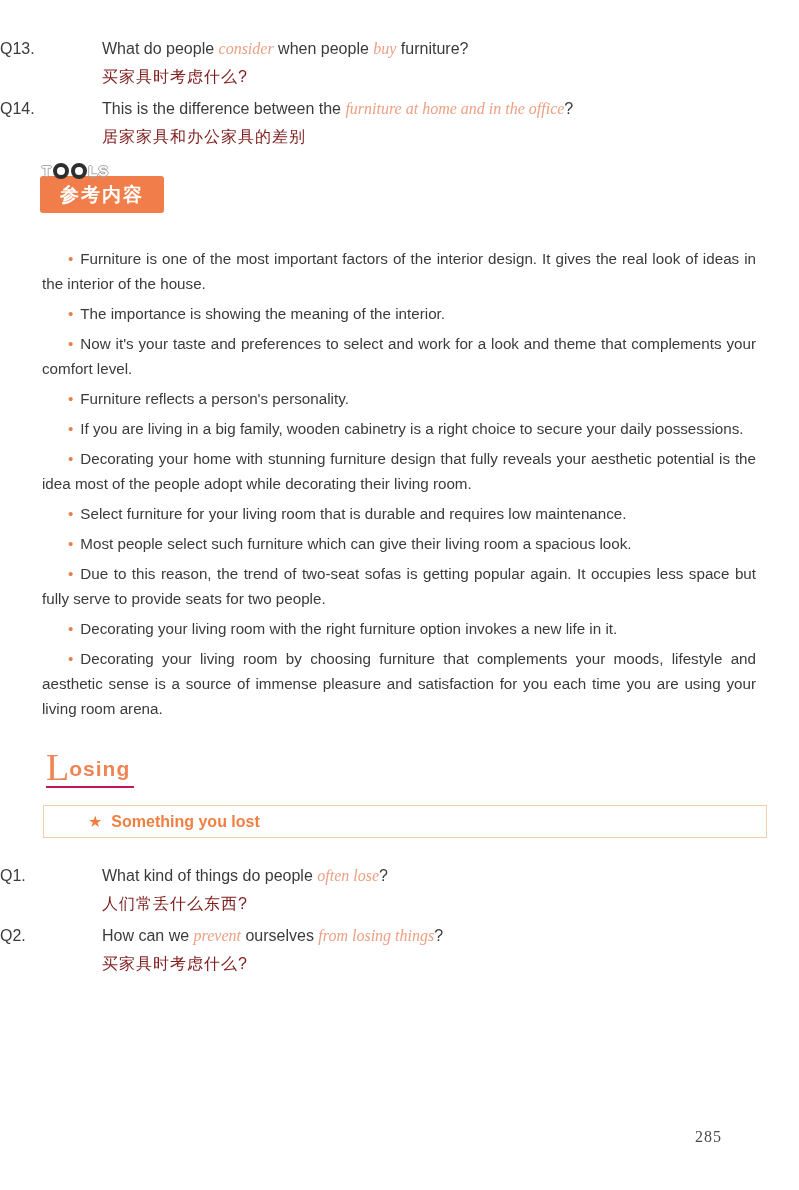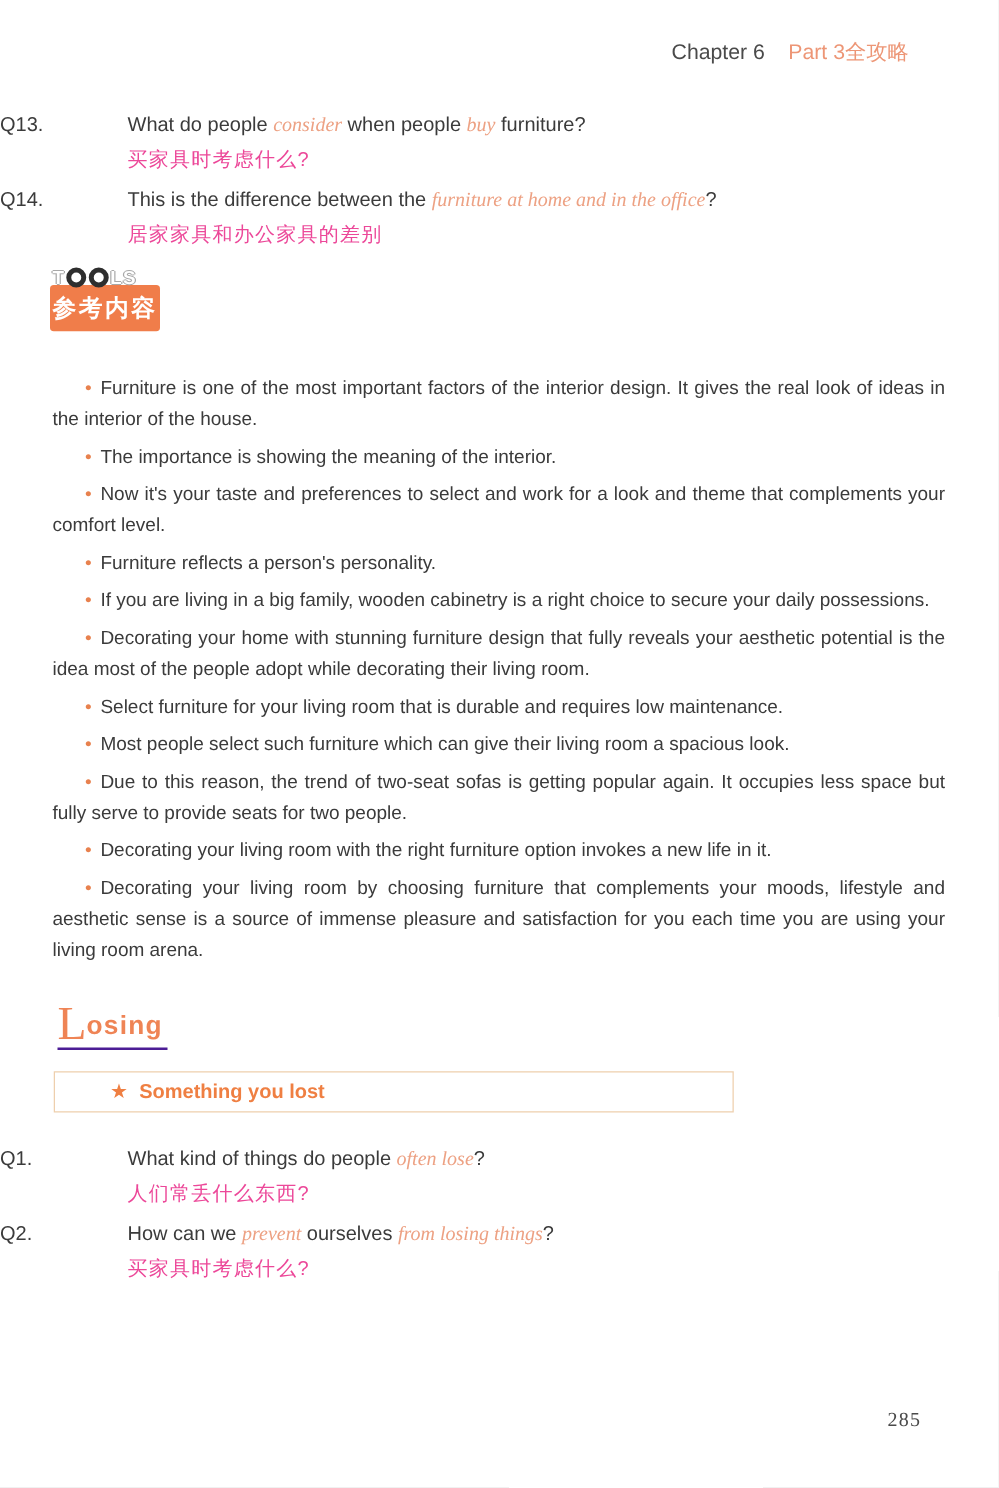--- a/index.html
+++ b/index.html
@@ -40,21 +40,21 @@
     font-style:italic;
     color:#eda183;
     margin-top:27px;
   }
   .q-trans {
     padding-left:102px;
     font-size:16px;
     line-height:22px;
     letter-spacing:1px;
     margin-bottom:10px;
-    color:#ec4899;
+    color:#7f1d1d;
   }
 
   
   .badge { position:relative; margin:28px 0 0 40px; width:108px; height:38px; }
   .tools-tag {
     position:absolute; top:-14px; left:2px; z-index:2;
     font-size:15px; font-weight:bold; letter-spacing:1px;
     white-space:nowrap;
   }
   .tools-tag .tl {
@@ -63,21 +63,21 @@
   }
   .tools-tag .to {
     display:inline-block; box-sizing:border-box;
     width:16px; height:16px;
     border:4px solid #2e2e2e; border-radius:50%;
     background:#ffffff;
     margin:0 1px; vertical-align:-3px;
   }
   .badge-box {
     position:absolute; top:0; left:0;
-    width:88px; height:37px;
+    width:124px; height:37px;
     background:#f07d4a; border-radius:3px;
     color:#ffffff; font-size:19px; font-weight:bold;
     letter-spacing:2px;
     display:flex; align-items:center; justify-content:center;
   }
 
   
   .ref-list { margin:32px 43px 0 42px; }
   .ref-item {
     margin:0 0 5px 0;
@@ -86,60 +86,56 @@
     text-align:justify;
     text-indent:26px;
   }
   .ref-item .dot { color:#e8814e; margin-right:7px; }
 
   
   .losing-title {
     margin:26px 0 0 46px;
     display:inline-block;
     color:#ef8455;
-    border-bottom:2px solid #4c1d95;
+    border-bottom:2px solid #be185d;
     padding:0 4px 2px 0;
     line-height:30px;
     white-space:nowrap;
   }
   .losing-title .initial {
     font-family:"Liberation Serif", serif;
     font-size:38px; font-weight:normal;
     vertical-align:-4px;
   }
   .losing-title .rest {
     font-size:21px; letter-spacing:1px;
   }
   .topic-box {
     margin:17px 0 0 43px;
-    width:544px; box-sizing:border-box;
+    width:724px; box-sizing:border-box;
     border:1px solid #eecfad;
     padding:6px 10px 6px 44px;
     font-size:16px; line-height:19px;
     color:#ef7f42; font-weight:bold;
   }
   .topic-box .star { margin-right:9px; font-weight:normal; }
   .q-bottom { margin-top:27px; }
 
   .page-number {
-    position:absolute; right:62px; top:1128px;
+    position:absolute; right:77px; top:1128px;
     font-family:"Liberation Serif", serif;
     font-size:16px; color:#4a4a4a;
     letter-spacing:1px;
   }
 </style>
 </head>
 <body>
 
 <div class="page">
 
-  <div class="header">
-    <span class="chapter">Chapter 6</span>
-    <span class="part">Part 3全攻略</span>
-  </div>
 
   <div class="q-section" id="furniture-questions">
       <div class="q-line"><span class="q-label">Q13.</span><span>What do people </span><span class="em-orange">consider</span><span> when people </span><span class="em-orange">buy</span><span> furniture?</span></div>
       <div class="q-trans">买家具时考虑什么?</div>
       <div class="q-line"><span class="q-label">Q14.</span><span>This is the difference between the </span><span class="em-orange">furniture at home and in the office</span><span>?</span></div>
       <div class="q-trans">居家家具和办公家具的差别</div>
     </div>
 
   <div class="badge">
     <div class="tools-tag"><span class="tl">T</span><span class="to"></span><span class="to"></span><span class="tl">L</span><span class="tl">S</span></div>

